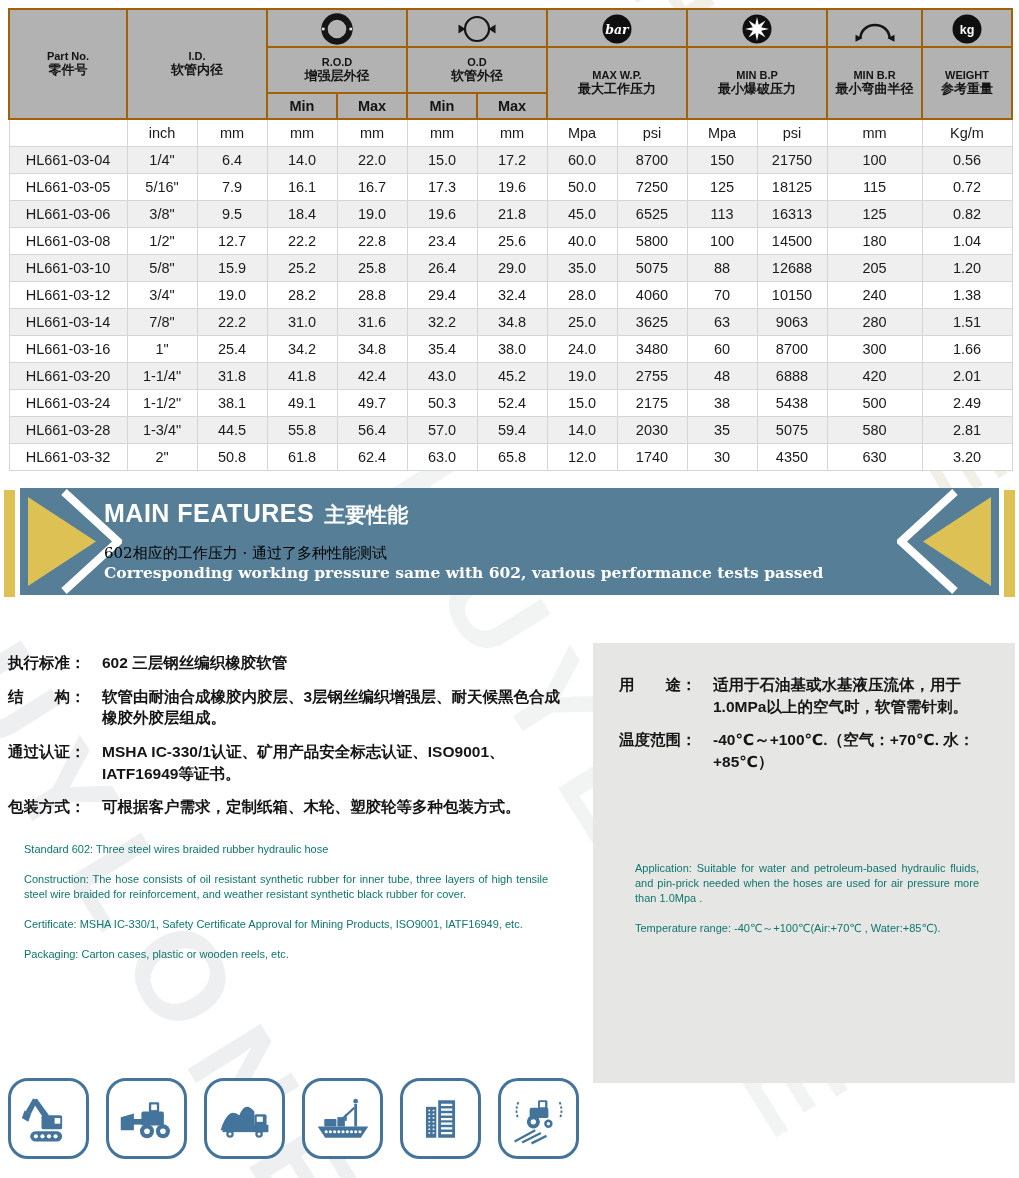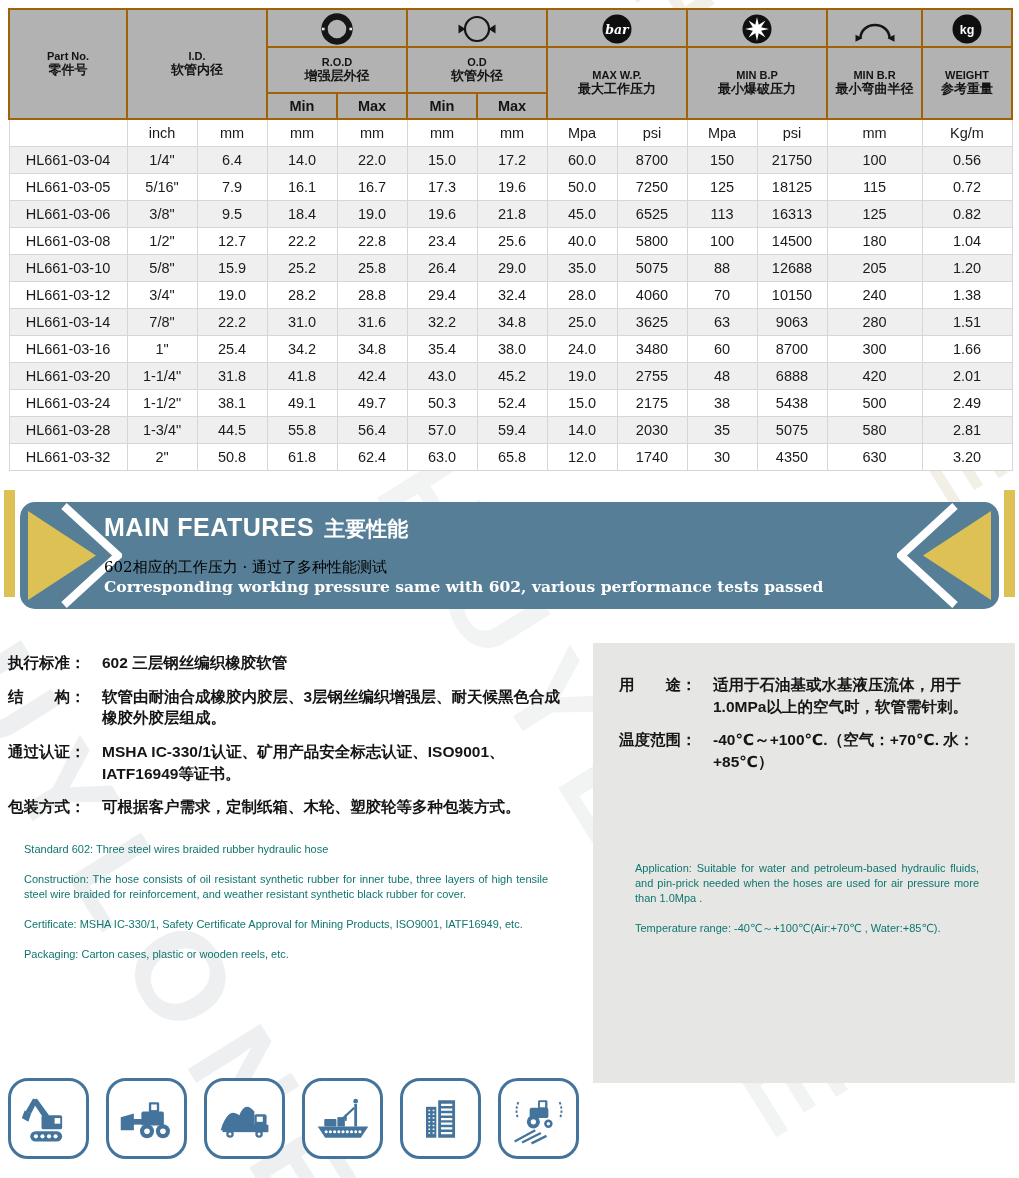--- a/index.html
+++ b/index.html
@@ -20,21 +20,21 @@
   .hdr-cn{font-size:13px;font-weight:700;line-height:1.25;}
   .mm-lbl{font-size:14.5px;font-weight:700;}
   .icon-cell svg{display:block;margin:2px auto 0;}
   tbody td{border:1px solid #d6d6d6;text-align:center;font-size:14.5px;height:26px;padding:0;
     background:#fff;color:#1b1b1b;}
   tbody tr:nth-child(even) td{background:#efefef;}
   tbody tr.units-row td{background:#fff;font-size:14.5px;text-align:center;}
   
   .banner-strip{position:absolute;top:490px;width:11px;height:107px;background:#ddc155;z-index:1;}
   .strip-left{left:4px;} .strip-right{left:1004px;}
-  .banner{position:absolute;left:20px;top:502px;width:979px;height:107px;background:#567e96;z-index:1;border-radius:15px;}
+  .banner{position:absolute;left:20px;top:488px;width:979px;height:107px;background:#567e96;z-index:1;}
   .chev{position:absolute;top:0;height:107px;}
   .chev-left{left:2px;} .chev-right{right:2px;}
   .banner-text{position:absolute;left:84px;top:11px;z-index:2;}
   .banner-title{display:flex;align-items:baseline;color:#fff;}
   .banner-title-en{font-size:25px;font-weight:700;letter-spacing:.5px;}
   .banner-title-cn{font-size:21px;font-weight:700;margin-left:10px;}
   .banner-sub-cn{margin-top:15px;font-size:15px;color:#000000;font-family:"DejaVu Serif","Liberation Serif",serif;}
   .banner-sub-en{margin-top:0;font-size:15.5px;font-weight:700;color:#ffffff;
       font-family:"DejaVu Serif","Liberation Serif",serif;}
   

